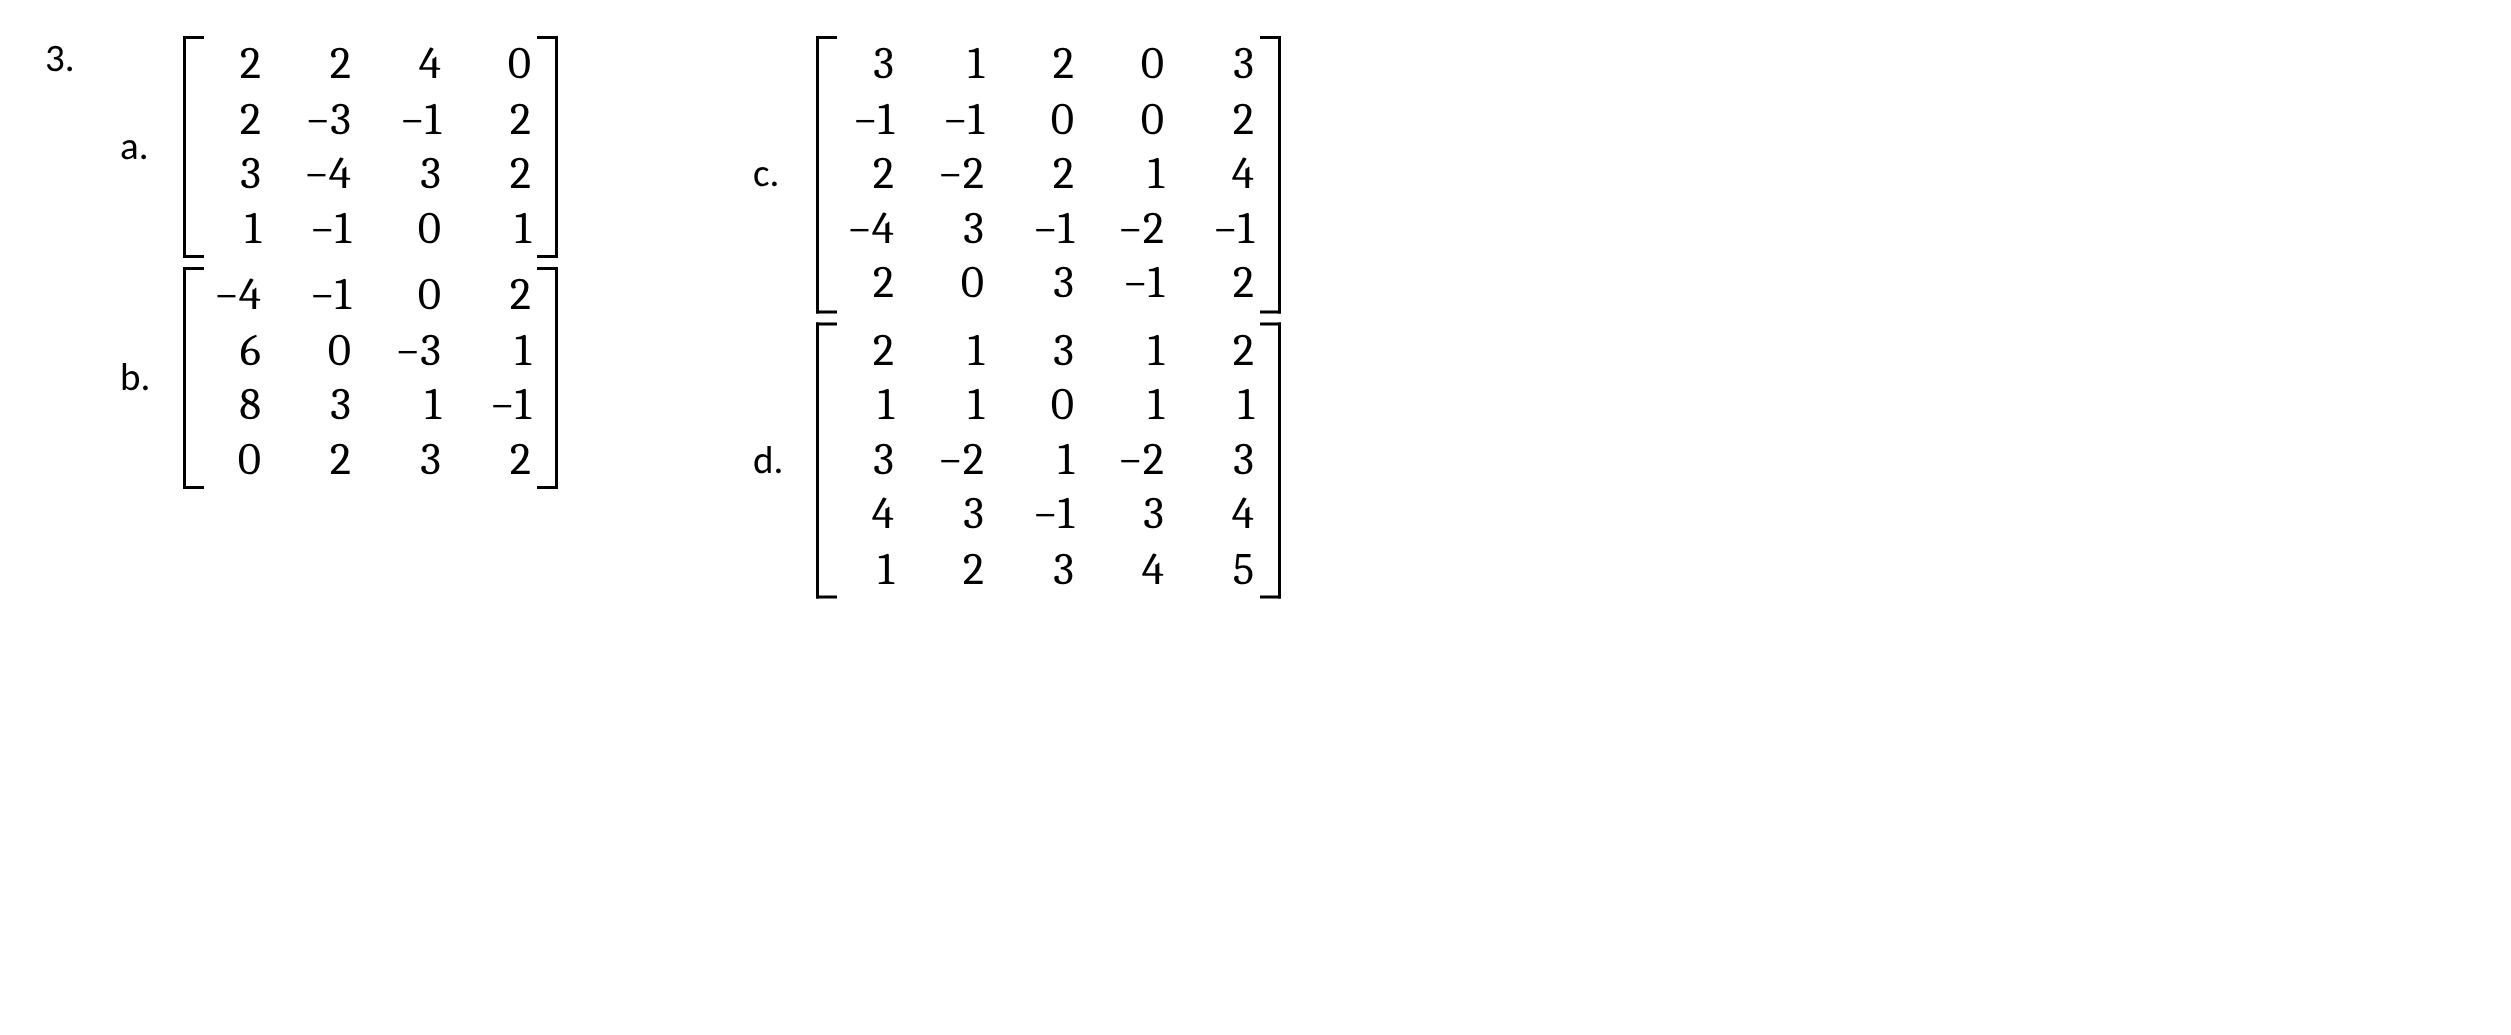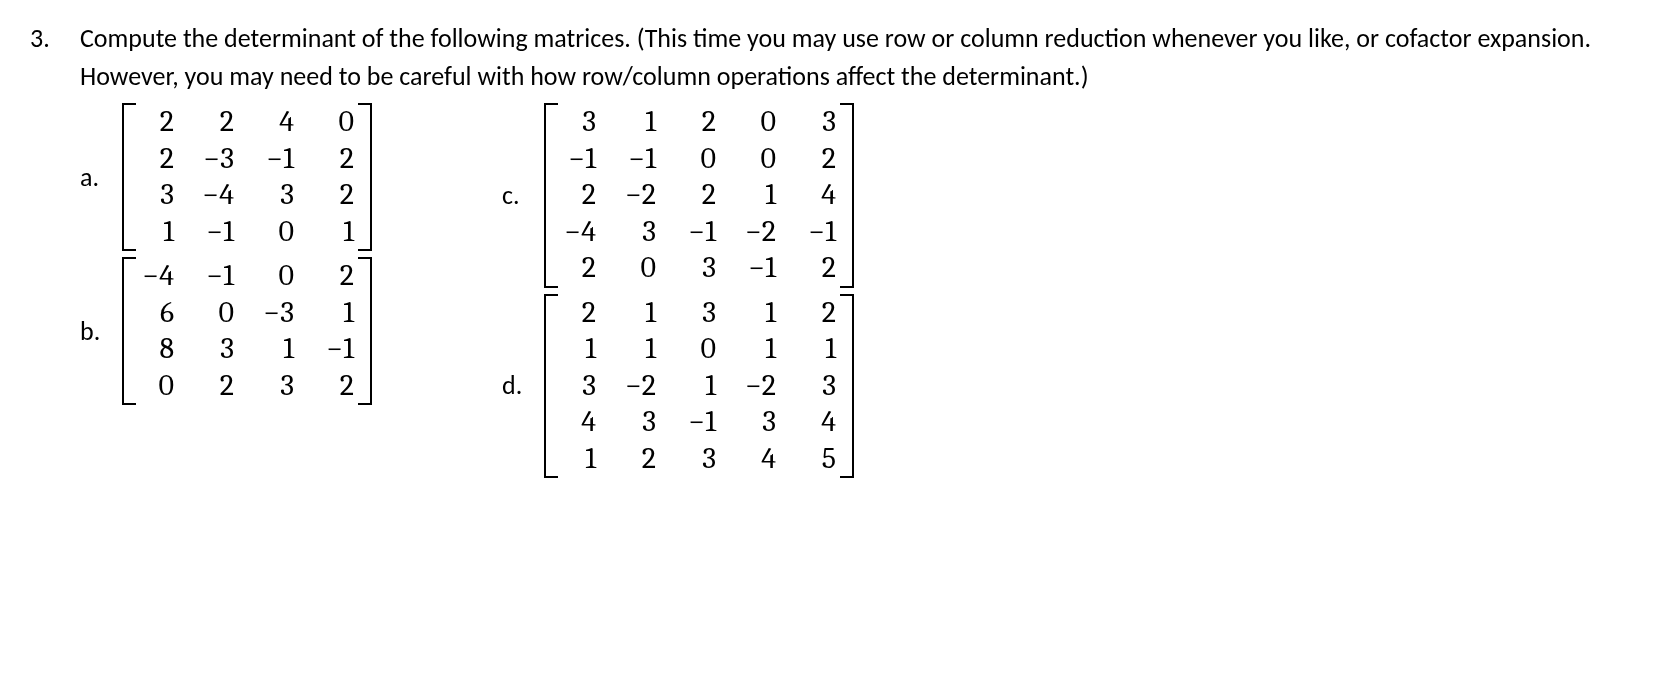--- a/index.html
+++ b/index.html
@@ -83,21 +83,20 @@
     border-right: 2.5px solid #000;
     right: 0;
   }
 </style>
 </head>
 <body>
 
 <div class="problem">
   <div class="problem-number">3.</div>
   <div class="problem-body">
-    <div class="prompt">Compute the determinant of the following matrices. (This time you may use row or column reduction whenever you like, or cofactor expansion. However, you may need to be careful with how row/column operations affect the determinant.)</div>
 
     <div class="columns">
       <div class="col">
 
         <div class="item">
           <span class="item-label">a.</span>
           <span class="matrix">
             <span class="bracket left"></span>
             <span class="cells" id="matrix-a-cells" style="grid-template-columns: repeat(4, auto);">
                 <span class="cell">2</span>

